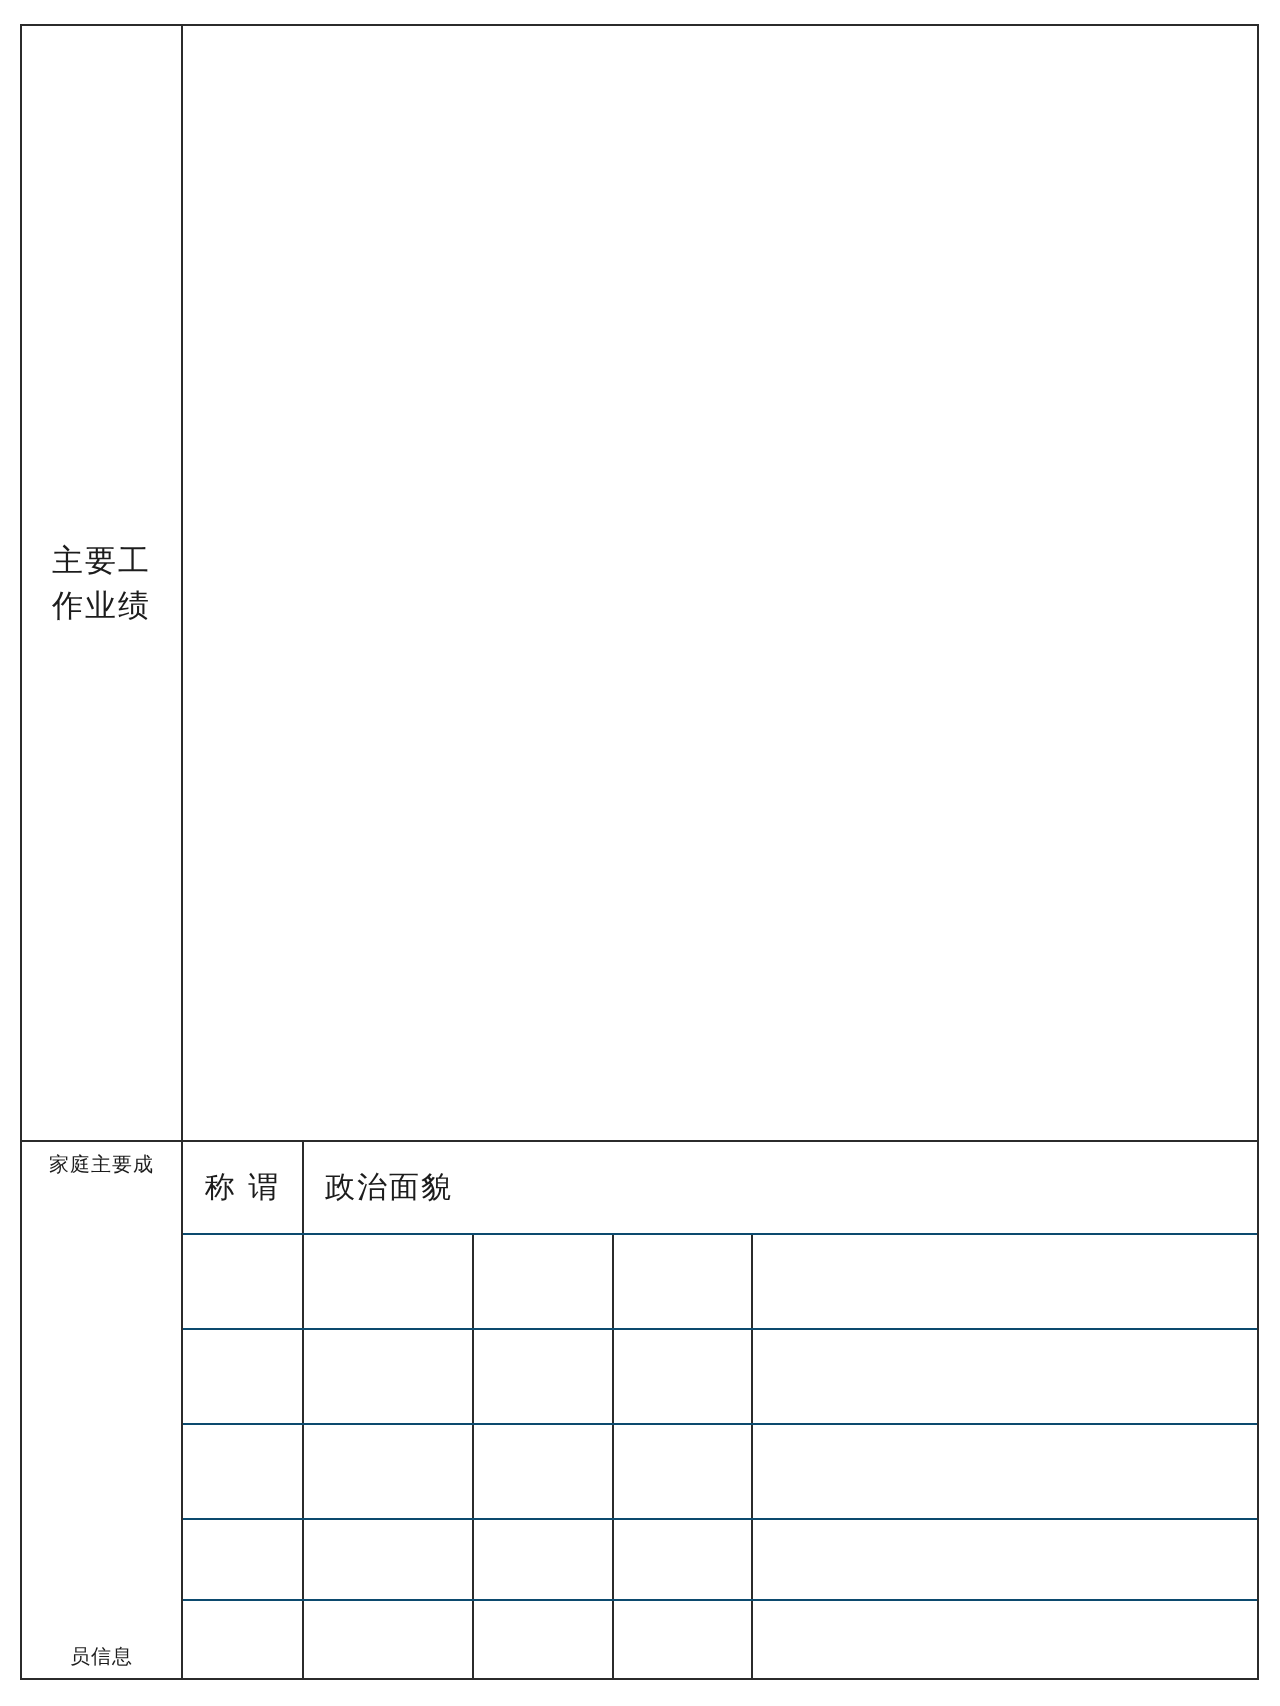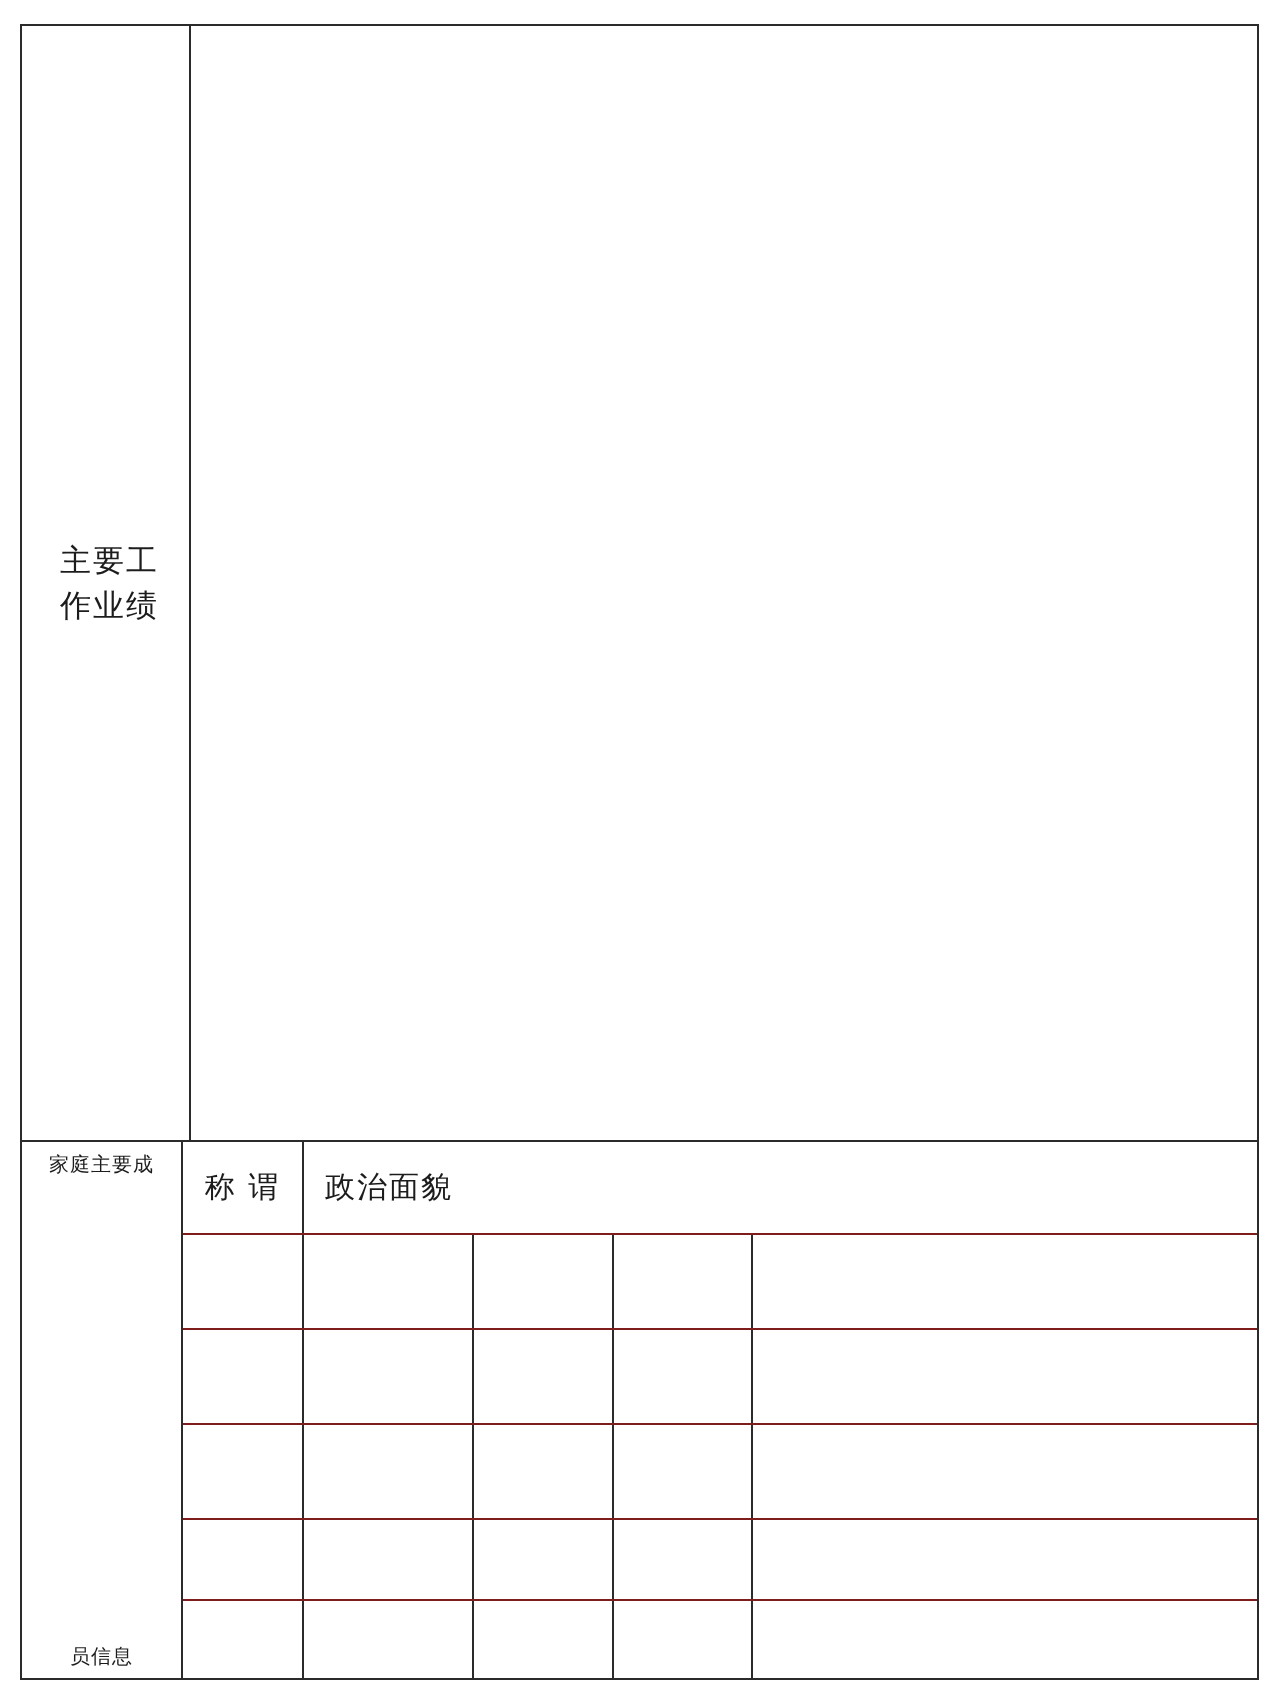--- a/index.html
+++ b/index.html
@@ -27,21 +27,20 @@
     flex-direction: column;
   }
   
   .section-achievements {
     display: flex;
     flex-direction: row;
     height: 1116px;
     box-sizing: border-box;
     border-bottom: 2px solid #2b2b2b;
     flex: none;
-    padding-left: 8px;
   }
   .label-cell {
     width: 161px;
     flex: none;
     box-sizing: border-box;
     border-right: 2px solid #2b2b2b;
     display: flex;
     flex-direction: column;
     align-items: center;
     justify-content: center;
@@ -69,21 +68,21 @@
   .family-grid {
     flex: 1;
     display: flex;
     flex-direction: column;
     min-width: 0;
   }
   .frow {
     display: grid;
     grid-template-columns: 121px 170px 140px 139px 1fr;
     box-sizing: border-box;
-    border-bottom: 2px solid #7f1d1d;
+    border-bottom: 2px solid #0c4a6e;
     height: 95px;
     flex: none;
   }
   .frow.header-row {
     height: 93px;
   }
   
   .frow:nth-child(5) { height: 81px; }
   .frow:last-child {
     flex: 1;

